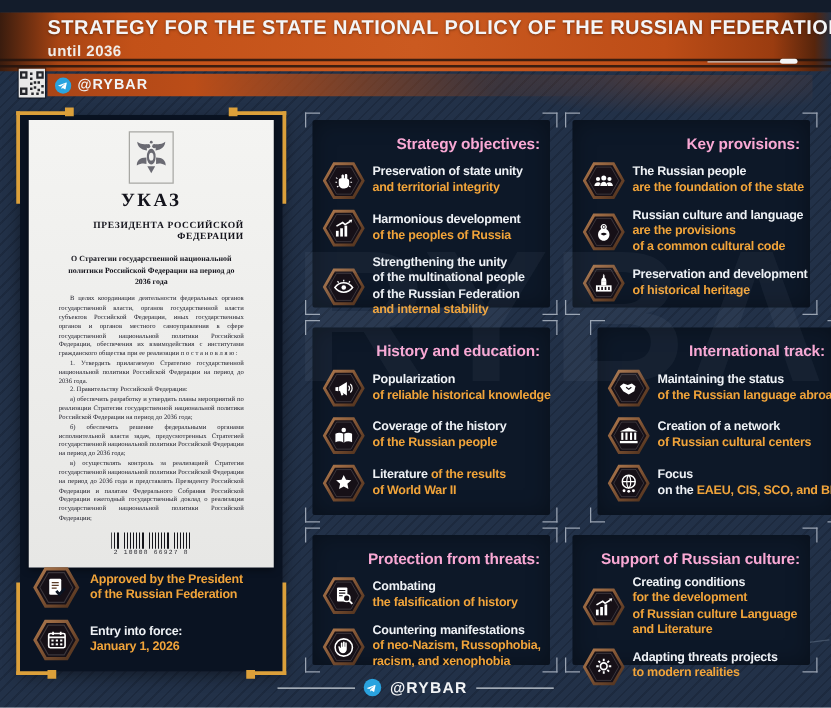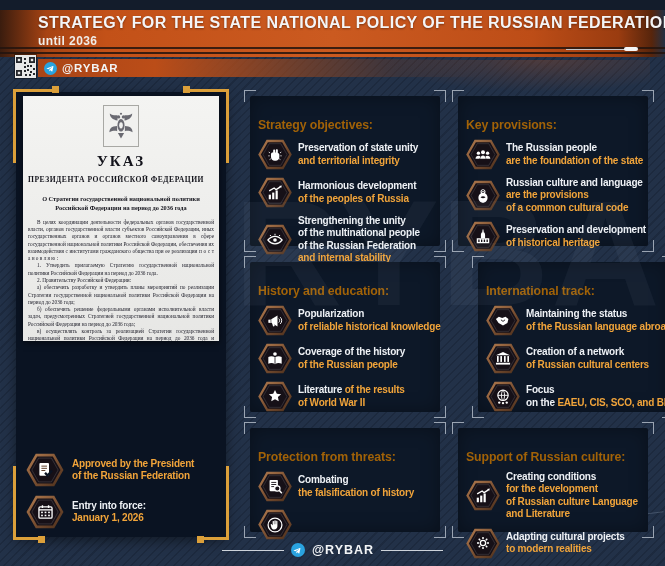--- a/index.html
+++ b/index.html
@@ -24,46 +24,46 @@
   .tg-badge{width:13px;height:13px;border-radius:50%;background:#2aa3df;display:flex;align-items:center;justify-content:center;flex:0 0 13px}
   .tg-badge svg{width:9px;height:9px}
   .tg-name{font-size:11.5px;font-weight:bold;color:#f2f4f6;letter-spacing:.8px}
   
   .doc-panel{position:absolute;left:16px;top:92px;width:210px;height:445px;background:#0a1322;box-shadow:0 4px 12px rgba(0,0,0,.45)}
   .ob{position:absolute;background:#dca03a}
   .ob-tl-h{left:-3px;top:-3px;width:42px;height:3px}.ob-tl-v{left:-3px;top:-3px;width:3px;height:74px}.ob-tl-k{left:36px;top:-6px;width:7px;height:7px}
   .ob-tr-h{right:-3px;top:-3px;width:42px;height:3px}.ob-tr-v{right:-3px;top:-3px;width:3px;height:74px}.ob-tr-k{right:36px;top:-6px;width:7px;height:7px}
   .ob-bl-h{left:-3px;bottom:-3px;width:26px;height:3px}.ob-bl-v{left:-3px;bottom:-3px;width:3px;height:74px}.ob-bl-k{left:22px;bottom:-6px;width:7px;height:7px}
   .ob-br-h{right:-3px;bottom:-3px;width:26px;height:3px}.ob-br-v{right:-3px;bottom:-3px;width:3px;height:74px}.ob-br-k{right:22px;bottom:-6px;width:7px;height:7px}
-  .paper{position:absolute;left:7px;top:4px;width:196px;height:245px;box-sizing:border-box;padding:6px 5px;overflow:hidden;
+  .paper{position:absolute;left:7px;top:4px;width:196px;height:358px;box-sizing:border-box;padding:6px 24px;overflow:hidden;
     background:linear-gradient(180deg,#f4f4f2,#e7e7e5);box-shadow:0 2px 6px rgba(0,0,0,.5);color:#20202c}
   .emblem{width:34px;height:40px;border:1px solid #a8a8a4;margin:3px auto 6px;display:flex;align-items:center;justify-content:center;background:#f1f1ef}
   .d-ukaz{text-align:center;font-family:"Liberation Serif",serif;font-weight:bold;font-size:15px;letter-spacing:2px;color:#14141c;margin-top:3px}
-  .d-issuer{text-align:left;font-family:"Liberation Serif",serif;font-weight:bold;font-size:7.6px;letter-spacing:.5px;margin-top:5px;color:#14141c}
+  .d-issuer{text-align:right;font-family:"Liberation Serif",serif;font-weight:bold;font-size:7.6px;letter-spacing:.5px;margin-top:5px;color:#14141c}
   .d-title{text-align:center;font-family:"Liberation Serif",serif;font-weight:bold;font-size:6.3px;margin:11px 6px 6px;line-height:1.4;color:#14141c}
   .dpara{font-size:5.3px;line-height:1.38;text-align:justify;text-indent:9px;font-family:"Liberation Serif",serif;margin:0;color:#23232e}
   .barcode{width:64px;height:13px;margin:7px auto 0;background:repeating-linear-gradient(90deg,#15151a 0 1px,transparent 1px 2.6px,#15151a 2.6px 3.2px,transparent 3.2px 5px)}
   .bnum{text-align:center;font-size:5px;color:#2a2a30;font-family:"Liberation Mono",monospace;letter-spacing:1px}
   .doc-notes{position:absolute;left:10px;top:361px;right:6px}
   .note{display:flex;align-items:center;gap:8px;margin-bottom:8px}
   .note .nlines{font-size:10px;font-weight:bold;line-height:1.3;letter-spacing:-.1px;white-space:nowrap}
   
   .panel{position:absolute;background:#0d1828;border-radius:2px;box-sizing:border-box;padding:5px 8px 4px;box-shadow:inset 0 0 18px rgba(0,0,0,.35);z-index:2}
   .p0{left:250px;top:96px;width:190px;height:150px}
   .p1{left:458px;top:96px;width:190px;height:150px}
   .p2{left:250px;top:262px;width:190px;height:150px}
   .p3{left:478px;top:262px;width:190px;height:150px}
   .p4{left:250px;top:428px;width:190px;height:104px}
   .p5{left:458px;top:428px;width:190px;height:104px}
   .gbk{position:absolute;width:11px;height:11px}
   .gbk.tl{left:-6px;top:-6px;border-left:1.5px solid #9aa4b2;border-top:1.5px solid #9aa4b2}
   .gbk.tr{right:-6px;top:-6px;border-right:1.5px solid #9aa4b2;border-top:1.5px solid #9aa4b2}
   .gbk.bl{left:-6px;bottom:-6px;border-left:1.5px solid #9aa4b2;border-bottom:1.5px solid #9aa4b2}
   .gbk.br{right:-6px;bottom:-6px;border-right:1.5px solid #9aa4b2;border-bottom:1.5px solid #9aa4b2}
-  .ptitle{text-align:left;font-size:12.3px;font-weight:bold;color:#a16207;letter-spacing:-.1px;margin:17px 0 7px}
+  .ptitle{text-align:right;font-size:12.3px;font-weight:bold;color:#f9a8d4;letter-spacing:-.1px;margin:7px 0 7px}
   .item{display:flex;align-items:center;gap:6px;margin-bottom:7px}
   .itext{min-width:0}
   .iline{white-space:nowrap;font-size:10px;font-weight:bold;line-height:1.24;letter-spacing:-.2px}
   .c-w{color:#eef1f5}.c-o{color:#f1a43a}
   
   .badge{position:relative;width:34px;height:31px;flex:0 0 34px}
   .badge svg.hx{position:absolute;left:0;top:0;width:34px;height:31px}
   .badge svg.gl{position:absolute;left:7px;top:5.5px;width:20px;height:20px}
   .note .badge{width:38px;height:34px;flex:0 0 38px}
   .note .badge svg.hx{width:38px;height:34px}
@@ -508,20 +508,25 @@
           <span class="badge">
             <svg class="hx" viewBox="0 0 44 40">
               <polygon points="2,20 12,2.5 32,2.5 42,20 32,37.5 12,37.5" fill="#161017" stroke="url(#hxg)" stroke-width="3"></polygon>
               <polygon points="6.5,20 14.5,6 29.5,6 37.5,20 29.5,34 14.5,34" fill="none" stroke="rgba(255,255,255,0.16)" stroke-width="1"></polygon>
             </svg>
             <svg class="gl" viewBox="0 0 24 24">
               <circle cx="12" cy="12" r="8.3" fill="#161017" stroke="#fff" stroke-width="1.5"></circle>
               <path d="M9.2 7.6c.3-.7 1.3-.6 1.5.1v3.5h.5V6.8c.3-.8 1.4-.8 1.7 0v4.4h.5V7.5c.3-.7 1.3-.7 1.5.1v6c0 2.2-1.6 3.8-3.7 3.8-1.8 0-3.1-1.1-3.6-2.8l-.8-3c-.2-.8.7-1.2 1.2-.6l1 1.4h.2z" fill="#fff"></path>
             </svg>
           </span>
+          <div class="itext">
+            <div class="iline"><span class="c-w">Countering manifestations</span></div>
+            <div class="iline"><span class="c-o">of neo-Nazism, Russophobia,</span></div>
+            <div class="iline"><span class="c-o">racism, and xenophobia</span></div>
+          </div>
         </div>
       </div>
       <div class="panel p5">
         <span class="gbk tl"></span>
         <span class="gbk tr"></span>
         <span class="gbk bl"></span>
         <span class="gbk br"></span>
         <div class="ptitle">Support of Russian culture:</div>
         <div class="item">
           <span class="badge">
@@ -549,21 +554,21 @@
             <svg class="hx" viewBox="0 0 44 40">
               <polygon points="2,20 12,2.5 32,2.5 42,20 32,37.5 12,37.5" fill="#161017" stroke="url(#hxg)" stroke-width="3"></polygon>
               <polygon points="6.5,20 14.5,6 29.5,6 37.5,20 29.5,34 14.5,34" fill="none" stroke="rgba(255,255,255,0.16)" stroke-width="1"></polygon>
             </svg>
             <svg class="gl" viewBox="0 0 24 24">
               <circle cx="12" cy="12" r="3.2" fill="none" stroke="#fff" stroke-width="1.6"></circle>
               <path d="M12 4.8v2.4M12 16.8v2.4M4.8 12h2.4M16.8 12h2.4M6.9 6.9l1.7 1.7M15.4 15.4l1.7 1.7M17.1 6.9l-1.7 1.7M8.6 15.4l-1.7 1.7" stroke="#fff" stroke-width="1.8"></path>
             </svg>
           </span>
           <div class="itext">
-            <div class="iline"><span class="c-w">Adapting cultural projects</span></div>
+            <div class="iline"><span class="c-w">Adapting threats projects</span></div>
             <div class="iline"><span class="c-o">to modern realities</span></div>
           </div>
         </div>
       </div>
     </div>
 
   <div class="wm">RYBAR</div>
   <div class="diag"></div>
 
   <div class="footer">

